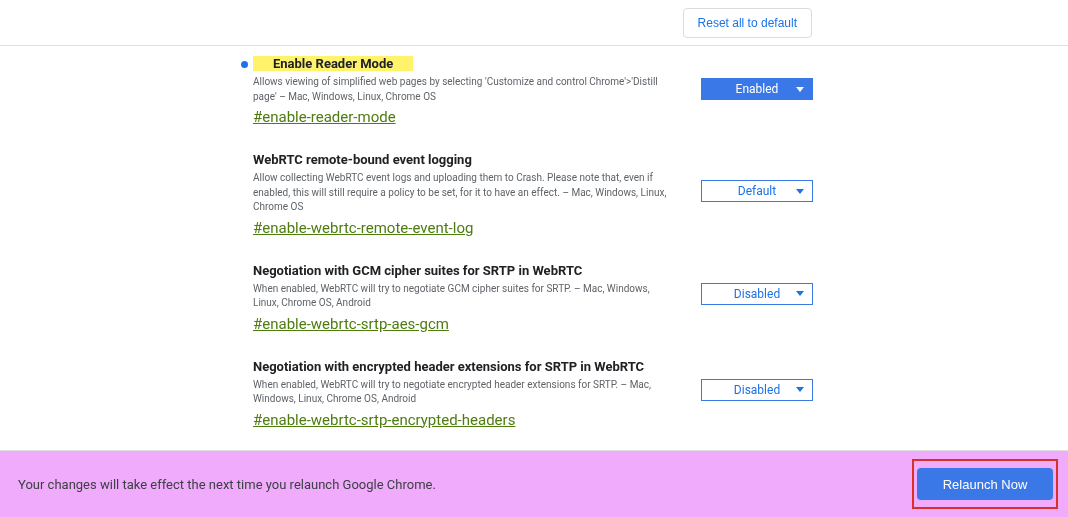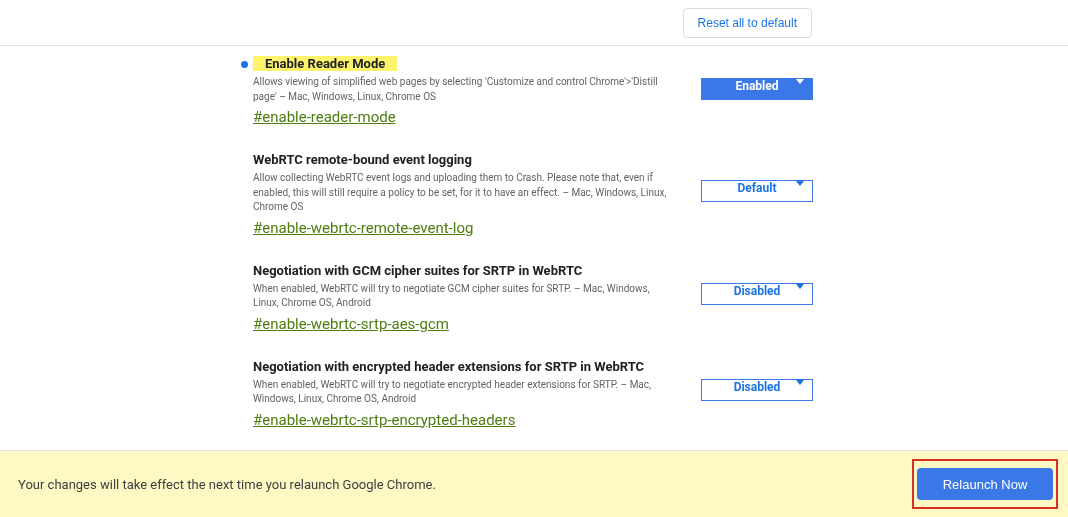--- a/index.html
+++ b/index.html
@@ -62,21 +62,21 @@
   .flag-left { width: 415px; }
   .flag-title {
     font-size: 13px;
     font-weight: 700;
     color: #202124;
     margin-bottom: 4px;
     display: inline-block;
   }
   .flag-title.highlight {
     background: #fff36b;
-    padding: 0 12px;
+    padding: 0 20px;
   }
   .flag-desc {
     font-size: 10px;
     color: #5f6368;
     line-height: 1.45;
     margin-bottom: 4px;
   }
   .flag-hash {
     font-size: 15px;
     color: #4d7c0f;
@@ -90,25 +90,24 @@
     width: 7px; height: 7px;
     background: #1a73e8;
     border-radius: 50%;
   }
   .dropdown {
     position: absolute;
     right: 0;
     width: 112px;
     height: 22px;
     display: flex;
-    align-items: flex-start;
+    align-items: center;
     justify-content: center;
     font-size: 12px;
     cursor: pointer;
-    font-weight: bold;
   }
   .dropdown .arrow {
     position: absolute;
     right: 8px;
     width: 0; height: 0;
     border-left: 4px solid transparent;
     border-right: 4px solid transparent;
   }
   .dd-blue {
     background: #3b78e7;
@@ -120,21 +119,21 @@
     background: #fff;
     color: #1a73e8;
     border: 1px solid #3b78e7;
   }
   .dd-white .arrow { border-top: 5px solid #1a73e8; }
   .footer {
     position: absolute;
     left: 0; right: 0; bottom: 0;
     height: 67px;
     border-top: 1px solid #e0e0e0;
-    background: #fef9c3;
+    background: #f0abfc;
     display: flex;
     align-items: center;
   }
   .footer-text {
     margin-left: 18px;
     font-size: 13px;
     color: #3c4043;
   }
   .relaunch-wrap {
     position: absolute;

